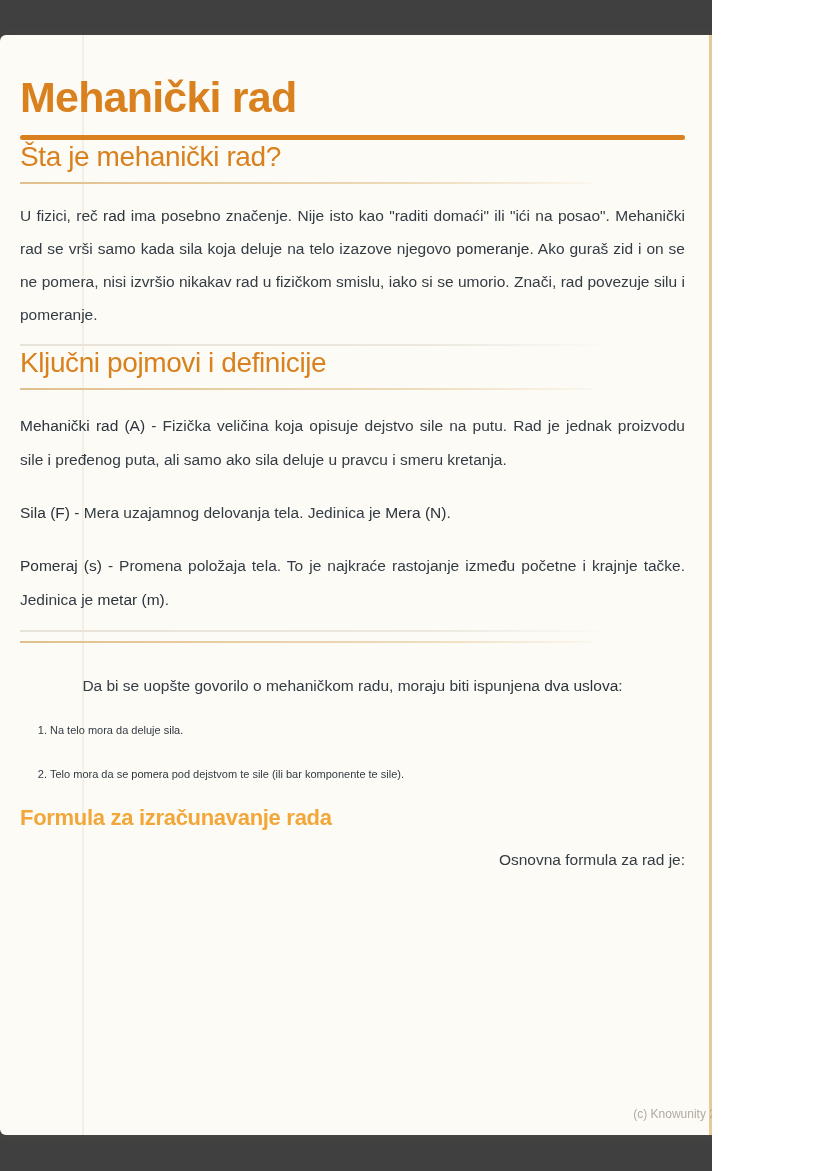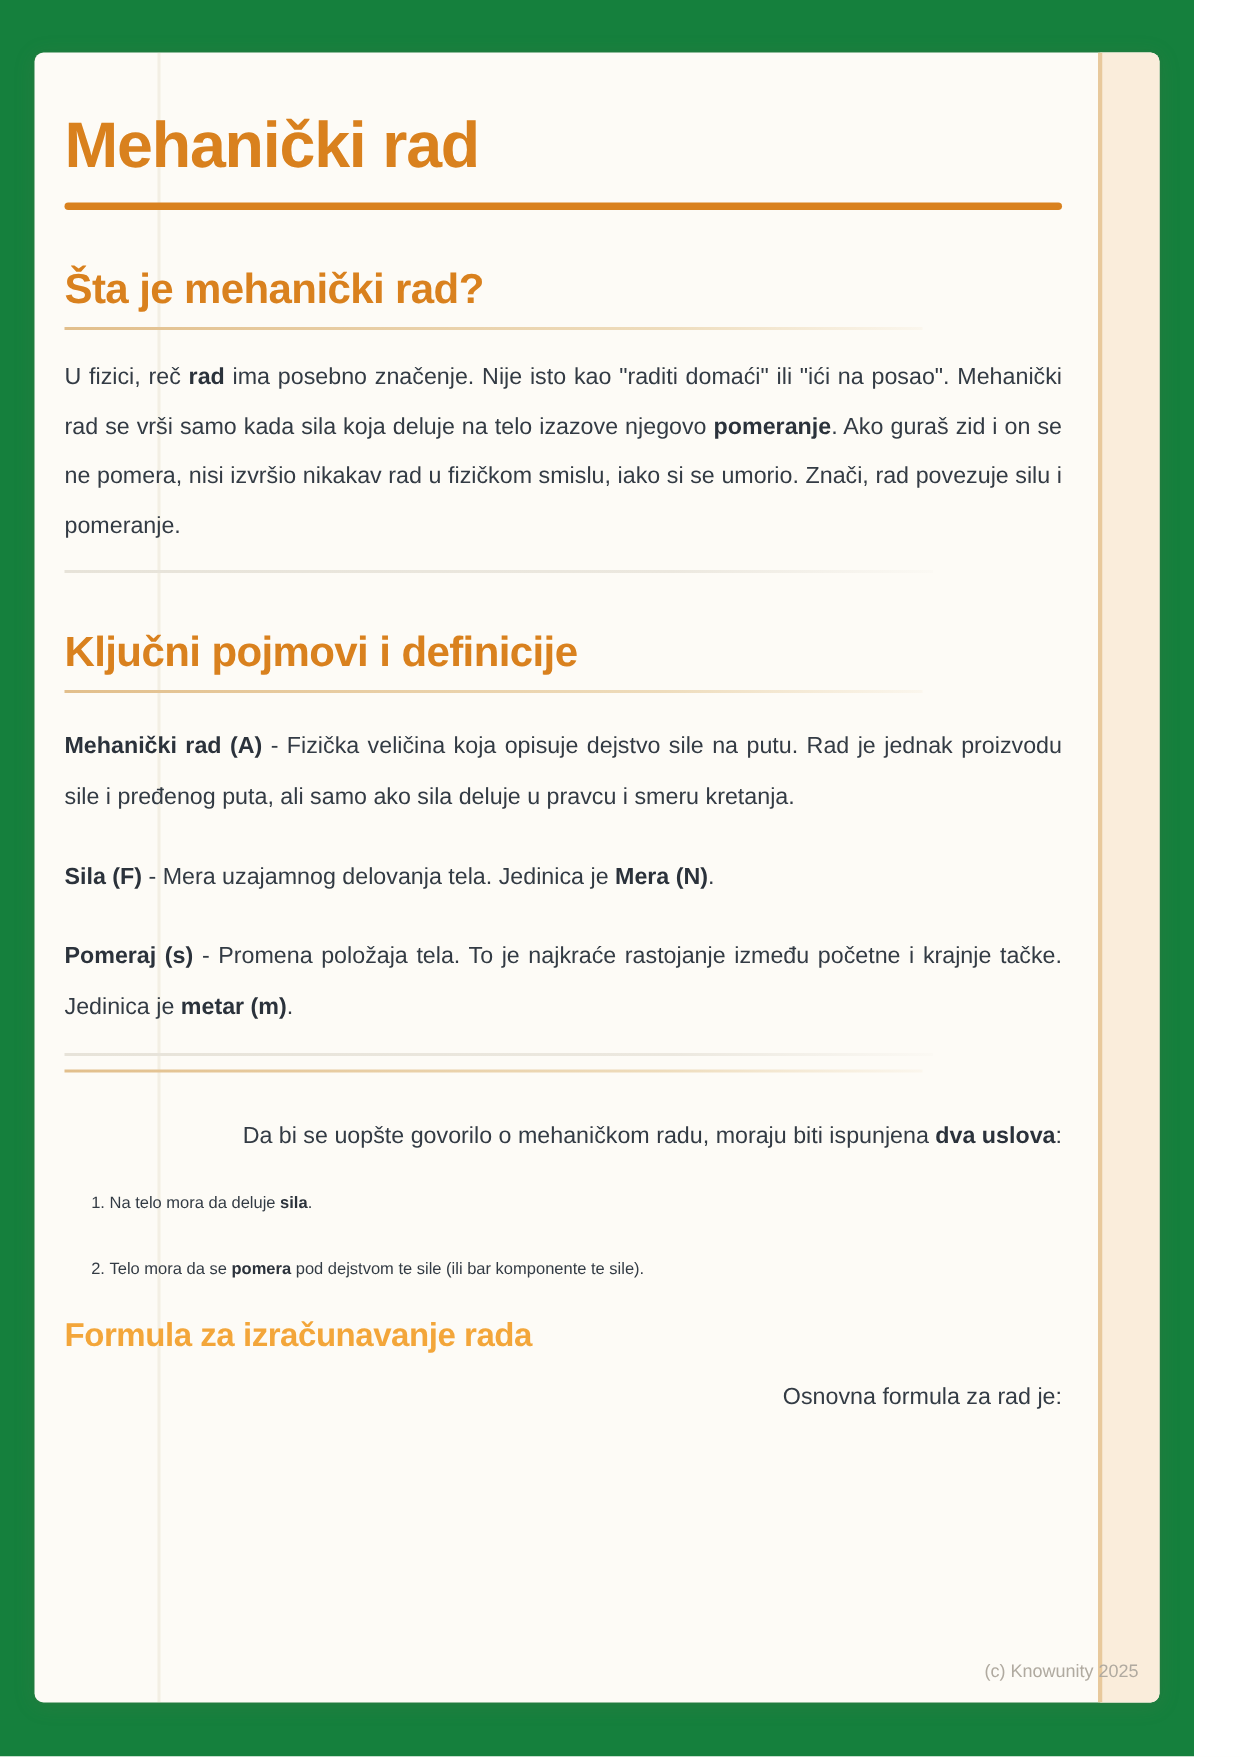--- a/index.html
+++ b/index.html
@@ -11,23 +11,23 @@
     --stripe-edge: #e8c99c;
     --footer-ink: #b0aaa0;
   }
   * { margin: 0; padding: 0; box-sizing: border-box; }
   html, body {
     width: 828px;
     background: #ffffff;
     font-family: "Liberation Sans", "DejaVu Sans", sans-serif;
   }
   .canvas {
-    width: 796px;
+    width: 712px;
     height: 1171px;
-    background: #15803d;
+    background: #404040;
     overflow: hidden;
   }
   .page {
     position: relative;
     width: 750px;
     height: 1100px;
     margin: 35px auto 0 auto;
     background: var(--paper);
     border-radius: 6px;
     box-shadow: 0 2px 14px rgba(120,110,90,0.16), 0 0 2px rgba(120,110,90,0.12);
@@ -61,24 +61,23 @@
     color: var(--accent);
   }
   .title-rule {
     height: 5px;
     width: 100%;
     margin-top: 14px;
     border-radius: 3px;
     background: var(--accent);
   }
   h2.section-heading {
-    margin-top: 36px;
     font-size: 28px;
     line-height: 33px;
-    font-weight: 700;
+    font-weight: 400;
     letter-spacing: -0.4px;
     color: var(--accent);
   }
   .h-underline {
     margin-top: 9px;
     height: 2px;
     width: 86%;
     background: linear-gradient(to right, #e2bf8c 0%, #eedcbc 70%, rgba(238,220,188,0.15) 100%);
   }
   .divider {
@@ -88,22 +87,22 @@
     background: linear-gradient(to right, #e7e3d9 0%, #ece8df 70%, rgba(236,232,223,0.1) 100%);
   }
   p.body-text {
     color: var(--body-ink);
     font-size: 15.5px;
     line-height: 34px;
     text-align: justify;
   }
   p.lead { line-height: 33px; margin-top: 15px; }
   p.definition { margin-top: 19px; }
-  p.intro { margin-top: 26px; text-align: right; }
-  .b, b { font-weight: 700; color: #2b323b; }
+  p.intro { margin-top: 26px; text-align: center; }
+  .b, b { font-weight: 400; color: #2b323b; }
   ol.conditions {
     margin-top: 14px;
     padding-left: 30px;
     color: var(--body-ink);
     font-size: 11px;
     line-height: 26px;
     list-style: decimal outside;
   }
   ol.conditions li { margin-bottom: 18px; }
   h3.sub-heading {

